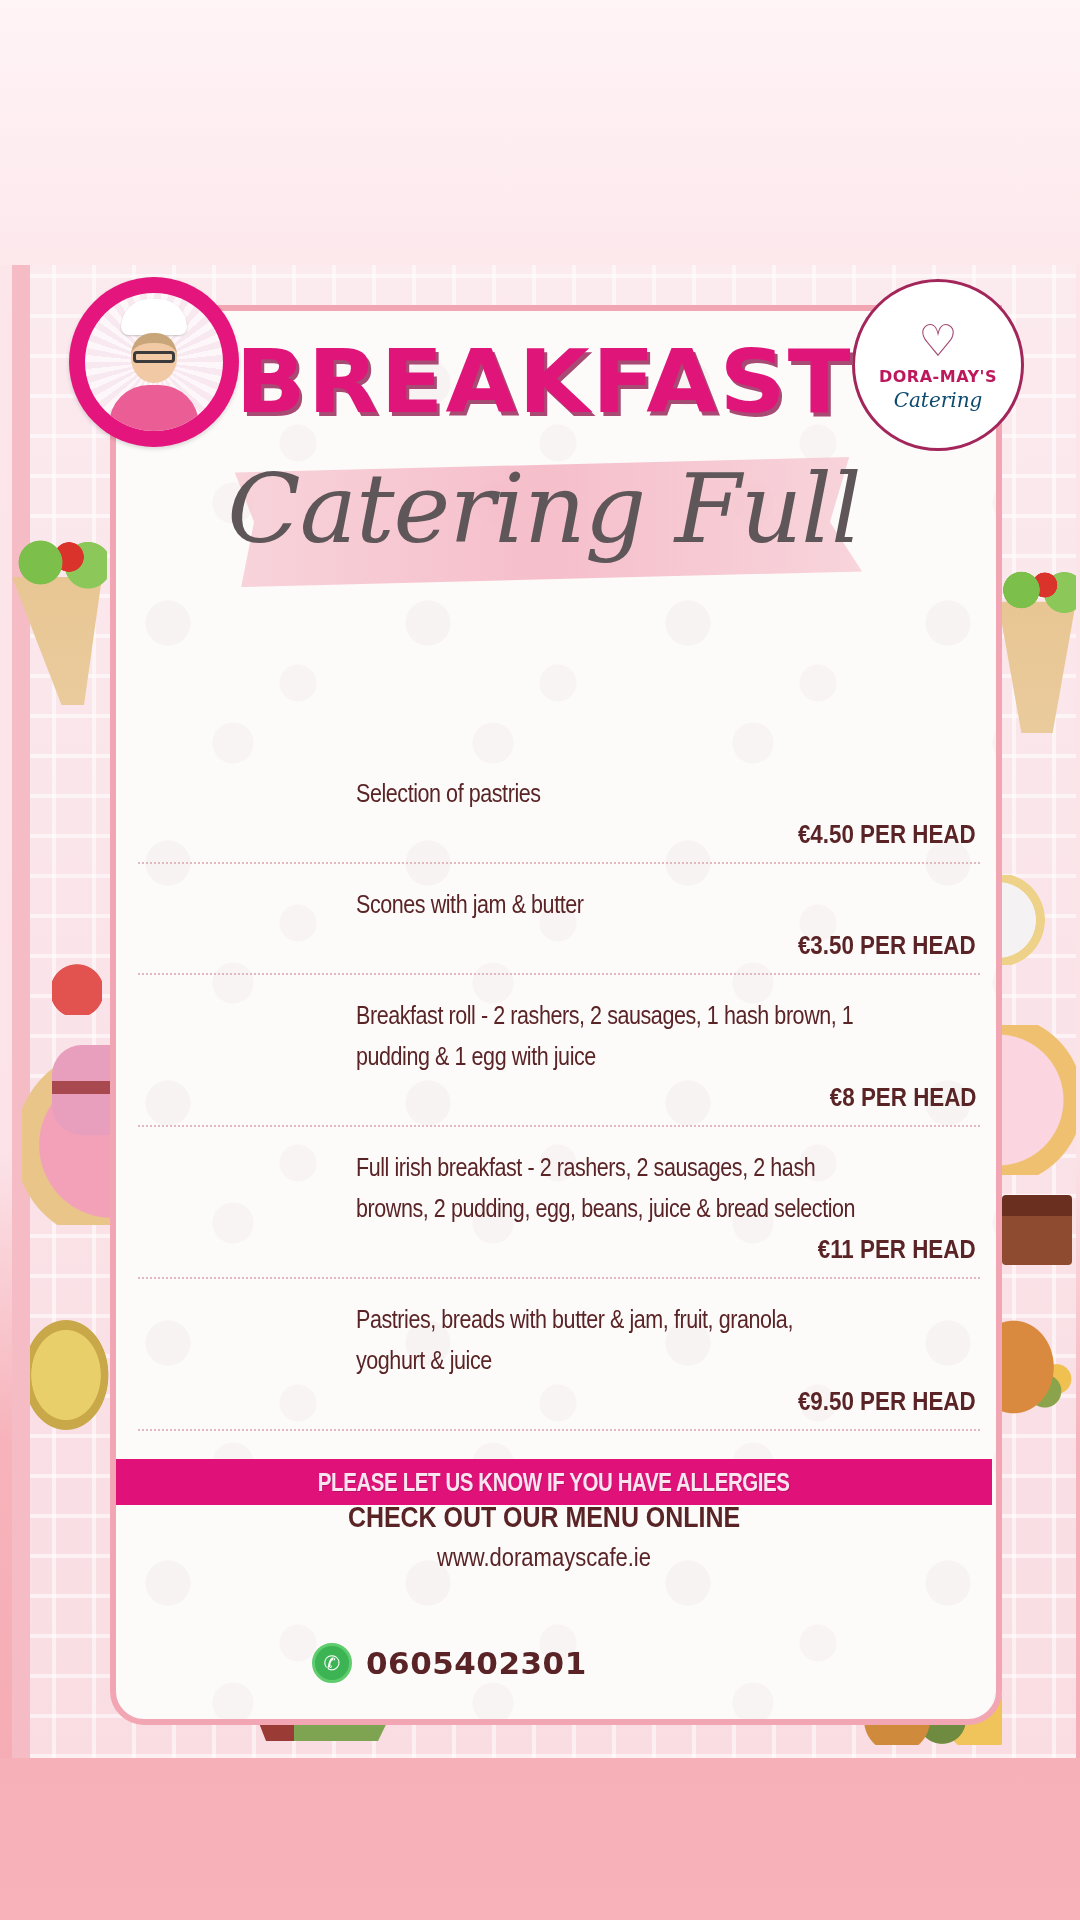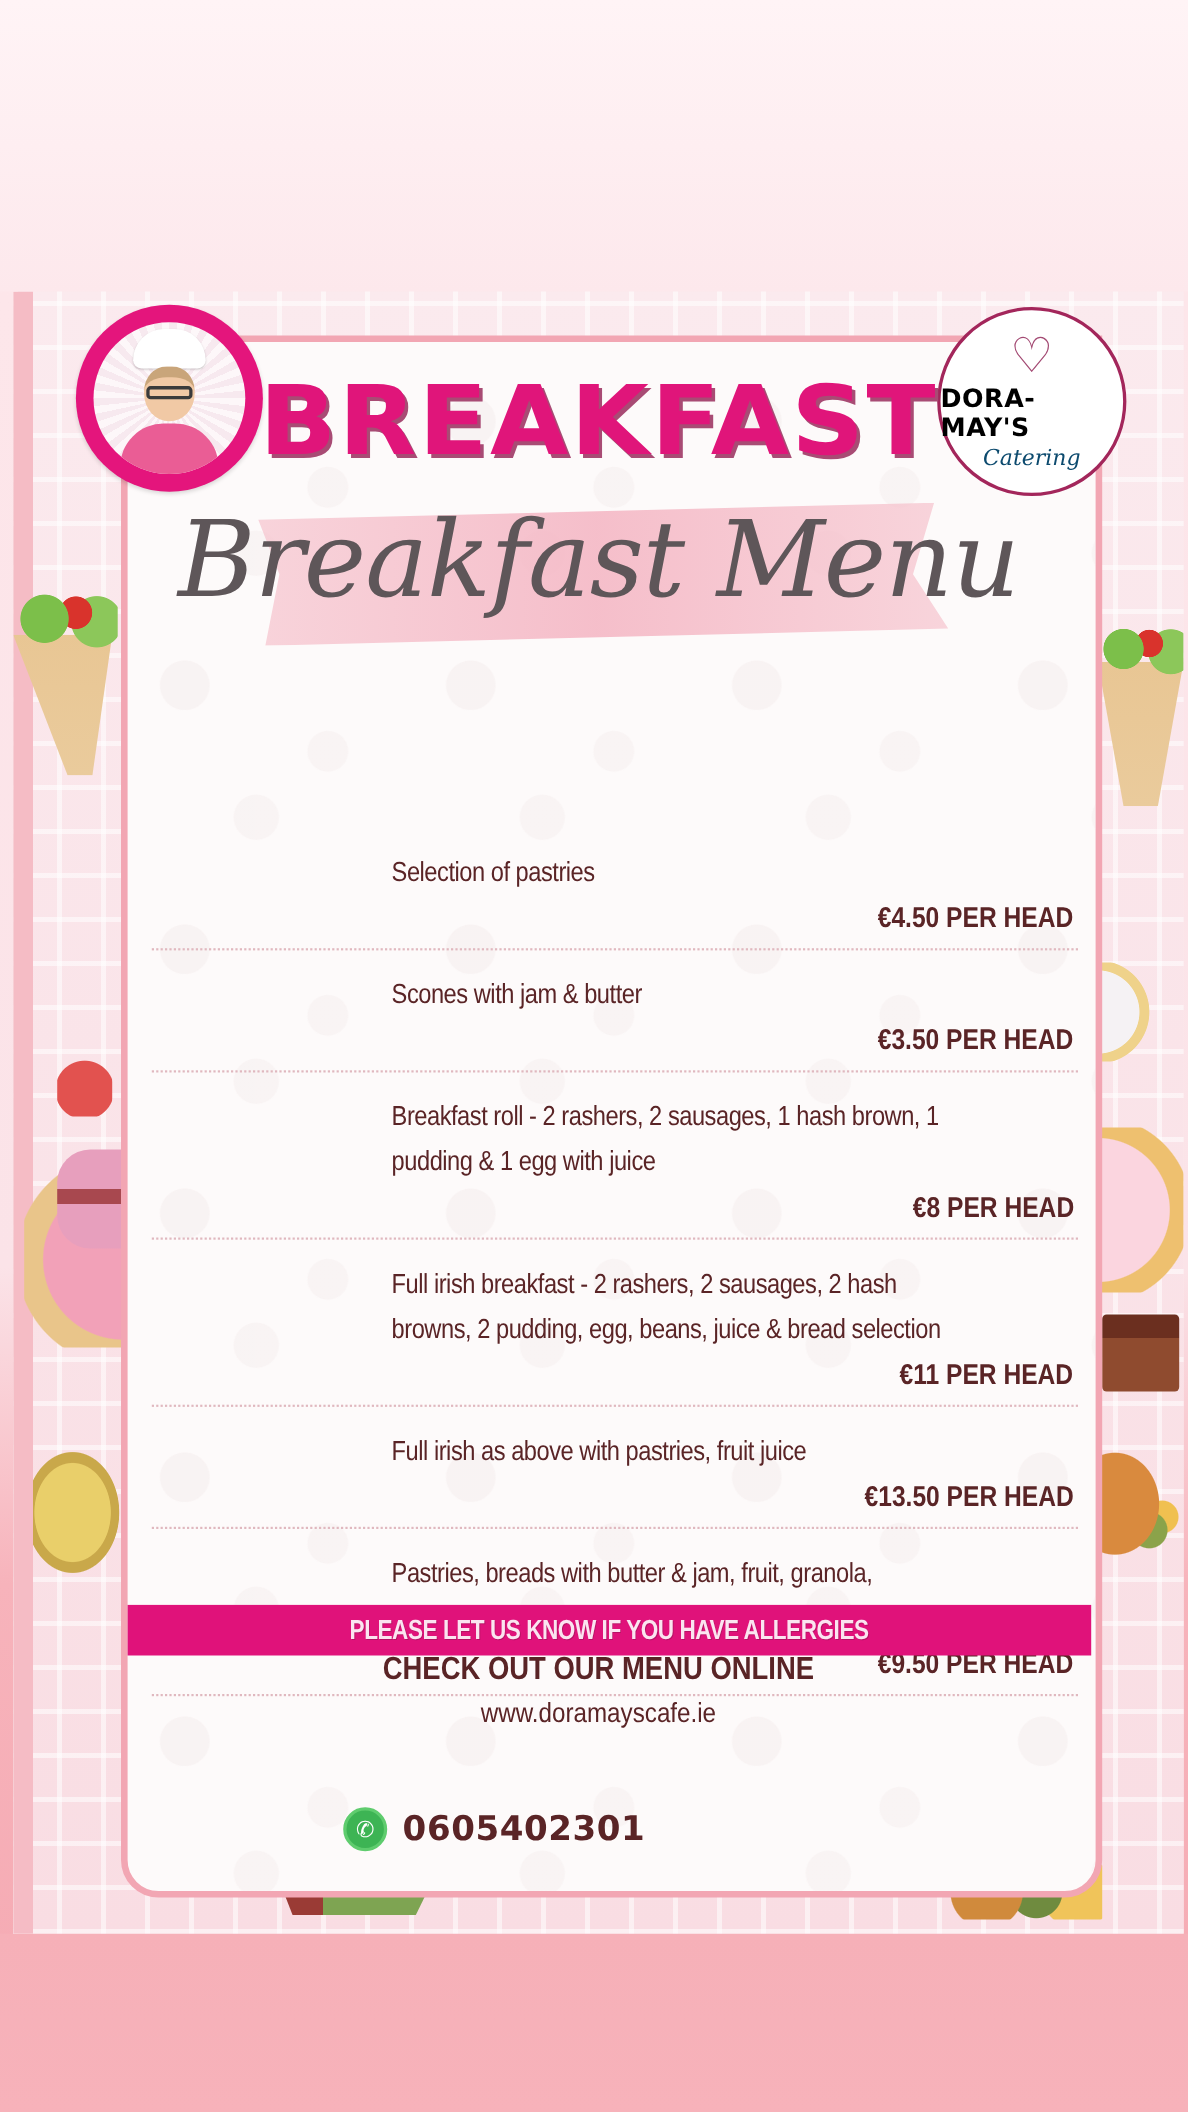--- a/index.html
+++ b/index.html
@@ -82,21 +82,21 @@
       position: absolute; left: 840px; top: 14px; width: 172px; height: 172px;
       border-radius: 50%; background: #ffffff;
       border: 3px solid #a3265b;
       display: flex; flex-direction: column; align-items: center; justify-content: center;
     }
     .logo-heart {
       font-size: 44px; color: #a34a73; line-height: 1; margin-bottom: 4px;
     }
     .logo-name {
       font-family: "DejaVu Sans", sans-serif; font-weight: bold;
-      font-size: 23px; color: #000000; letter-spacing: 0.5px;
+      font-size: 16px; color: #be185d; letter-spacing: 0.5px;
     }
     .logo-script {
       font-family: "DejaVu Serif", serif; font-style: italic;
       font-size: 20px; color: #0c4a6e; margin-top: 2px;
     }
 
     
     .title-main {
       position: absolute; left: 0; width: 1064px; top: 64px;
       text-align: center;
@@ -287,21 +287,21 @@
   </div>
 
   <div class="logo-badge">
     <span class="logo-heart">♡</span>
     <span class="logo-name">DORA-MAY'S</span>
     <span class="logo-script">Catering</span>
   </div>
 
   <div class="title-main">BREAKFAST</div>
   <div class="banner"></div>
-  <div class="title-script">Breakfast Menu</div>
+  <div class="title-script">Catering Full</div>
 
   <div class="menu-list">
     <div class="menu-item">
       <span class="menu-desc">Selection of pastries</span>
       <span class="menu-price">€4.50 PER HEAD</span>
     </div>
     <div class="menu-item">
       <span class="menu-desc">Scones with jam &amp; butter</span>
       <span class="menu-price">€3.50 PER HEAD</span>
     </div>
@@ -309,24 +309,20 @@
       <span class="menu-desc">Breakfast roll - 2 rashers, 2 sausages, 1 hash brown, 1
 pudding &amp; 1 egg with juice</span>
       <span class="menu-price">€8 PER HEAD</span>
     </div>
     <div class="menu-item">
       <span class="menu-desc">Full irish breakfast - 2 rashers, 2 sausages, 2 hash
 browns, 2 pudding, egg, beans, juice &amp; bread selection</span>
       <span class="menu-price">€11 PER HEAD</span>
     </div>
     <div class="menu-item">
-      <span class="menu-desc">Full irish as above with pastries, fruit juice</span>
-      <span class="menu-price">€13.50 PER HEAD</span>
-    </div>
-    <div class="menu-item">
       <span class="menu-desc">Pastries, breads with butter &amp; jam, fruit, granola,
 yoghurt &amp; juice</span>
       <span class="menu-price">€9.50 PER HEAD</span>
     </div>
   </div>
 
   <div class="allergy-bar">
     <span class="allergy-text">PLEASE LET US KNOW IF YOU HAVE ALLERGIES</span>
   </div>
 

